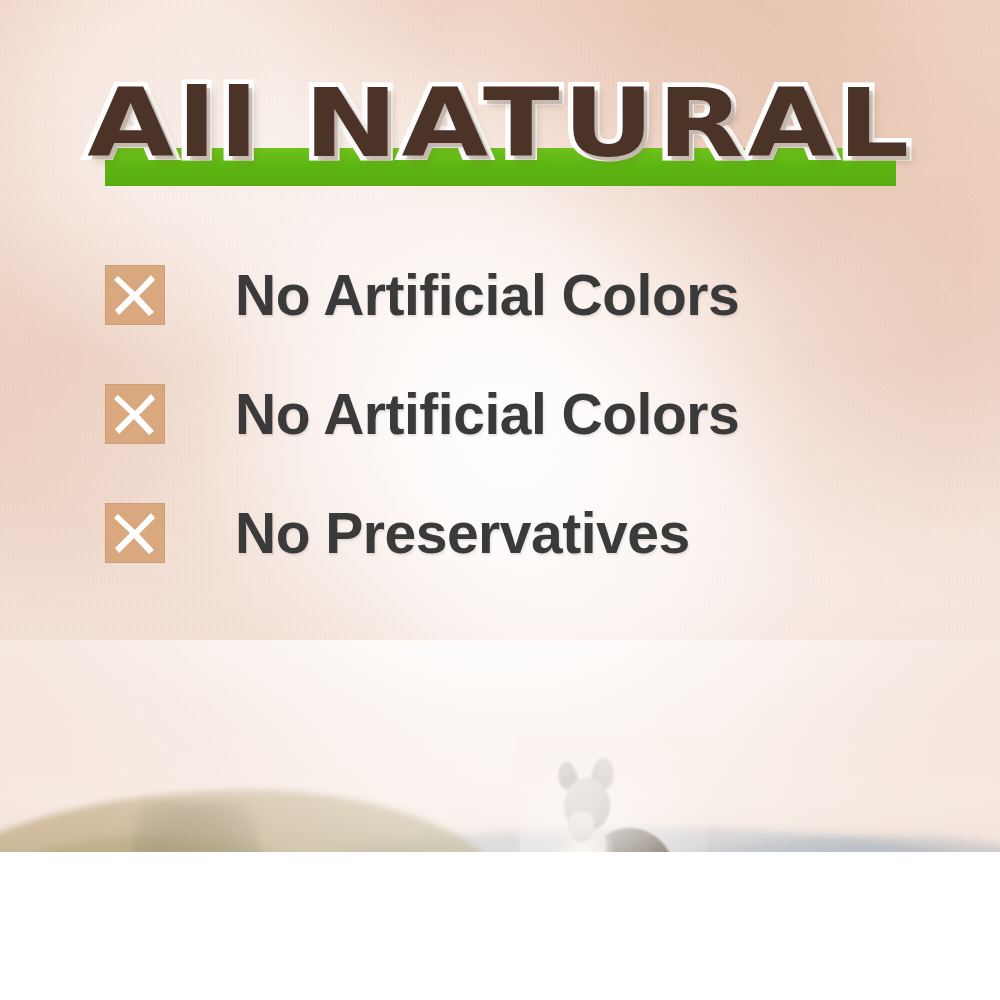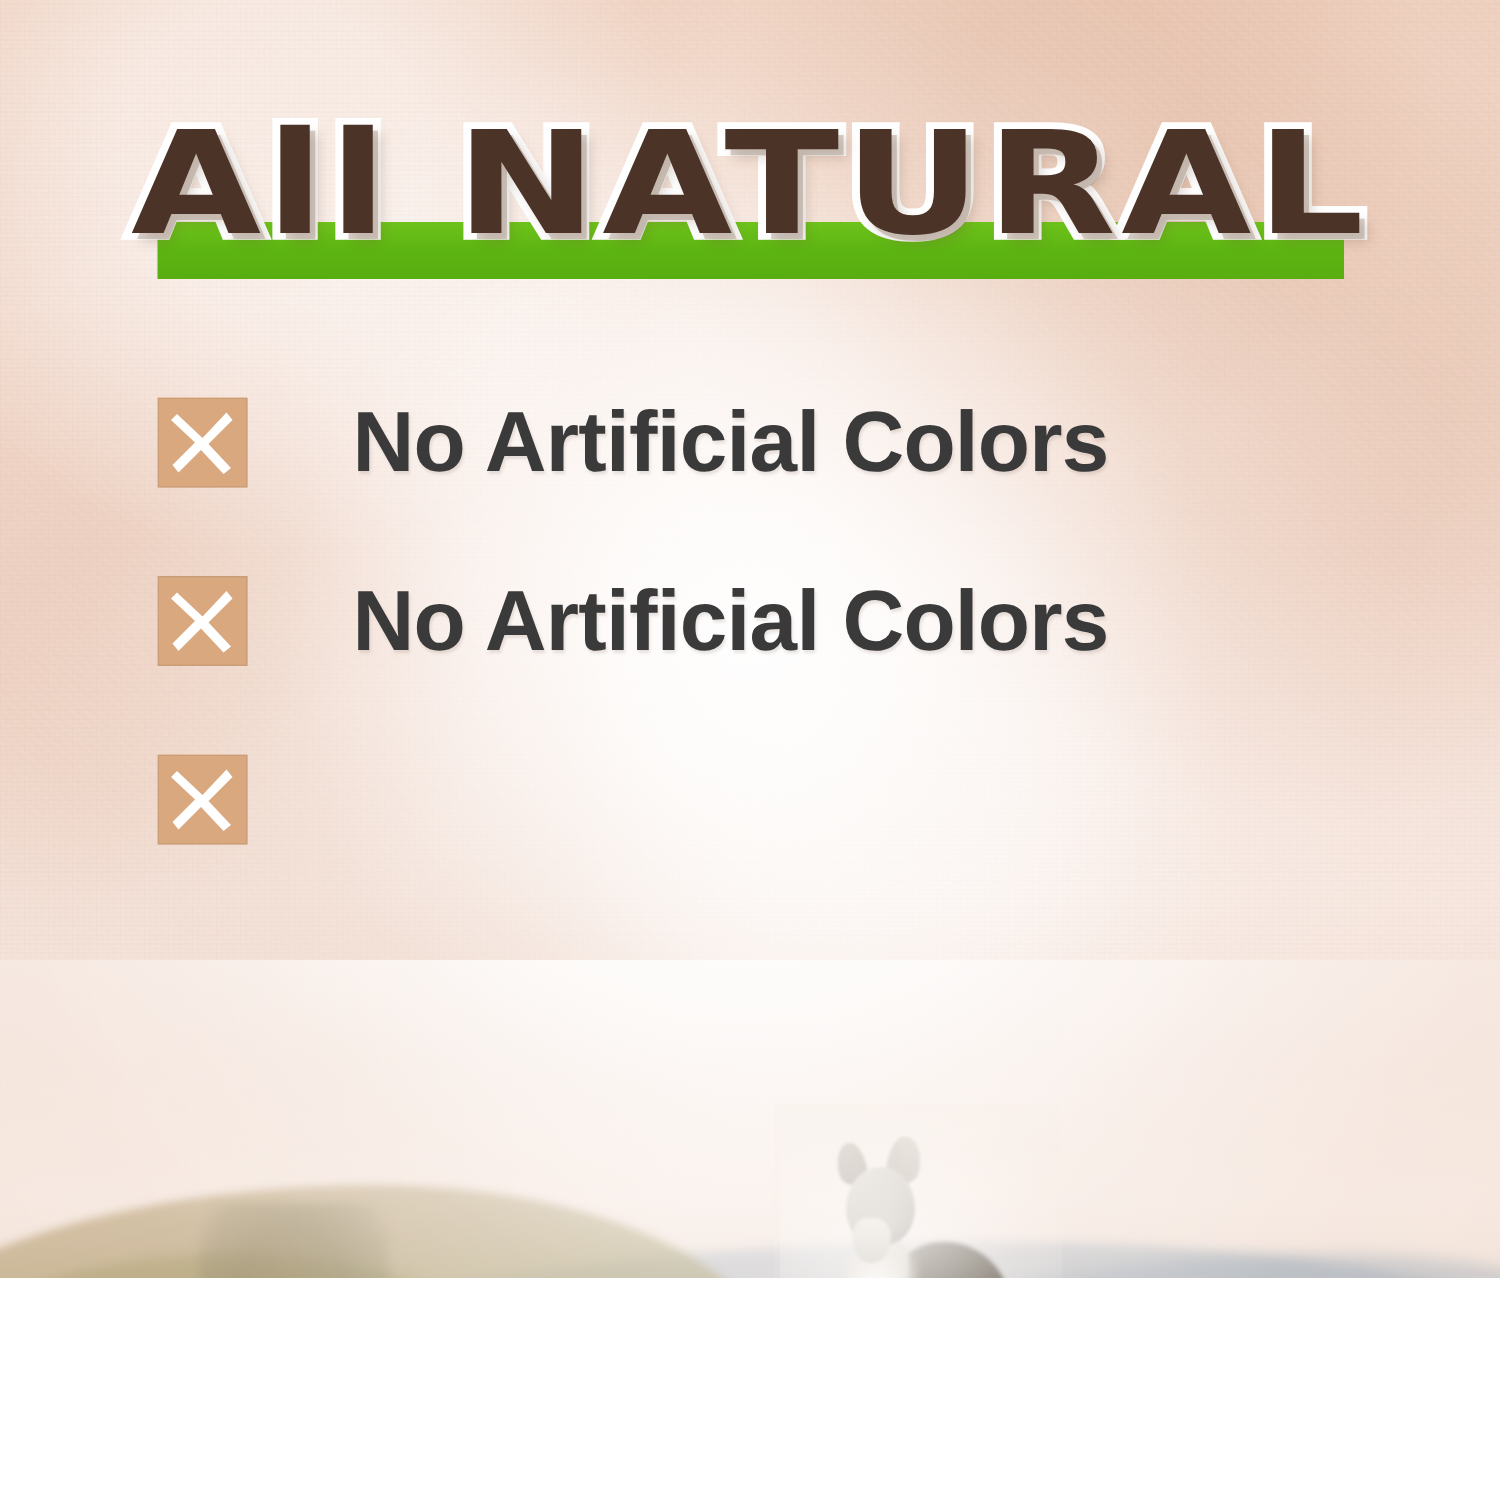--- a/index.html
+++ b/index.html
@@ -507,18 +507,19 @@
       </div>
       <div class="row-label">No Artificial Colors</div>
     </div>
 
     <div class="row">
       <div class="checkbox">
         <svg width="60" height="60" viewBox="0 0 60 60" aria-hidden="true">
           <path d="M13 11 L30 27 L46 10 L50 15 L34 31 L49 47 L44 51 L29 35 L14 50 L10 45 L25 30 L9 15 Z" fill="#ffffff"></path>
         </svg>
       </div>
+      <div class="row-label">No Preservatives</div>
     </div>
 
 
   </div>
 
 </div>
 
 </body></html>

